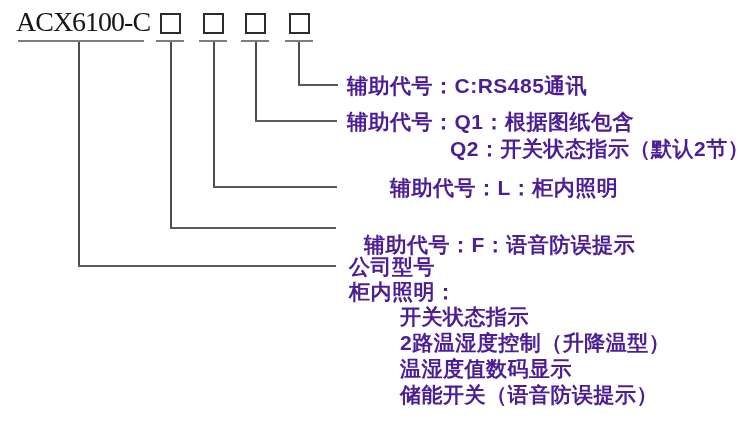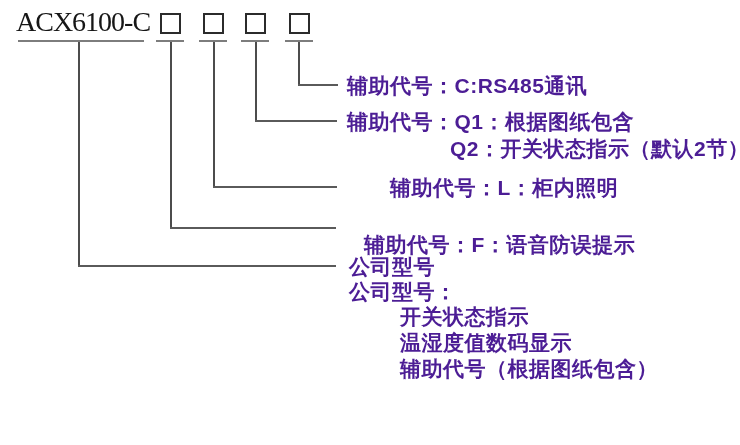--- a/index.html
+++ b/index.html
@@ -114,21 +114,22 @@
   <div class="abs hline h-l"></div>
   <div class="abs hline h-f"></div>
   <div class="abs hline h-company"></div>
 
   <div class="abs lbl t-c">辅助代号：C:RS485通讯</div>
   <div class="abs lbl t-q1">辅助代号：Q1：根据图纸包含</div>
   <div class="abs lbl t-q2">Q2：开关状态指示（默认2节）</div>
   <div class="abs lbl t-l">辅助代号：L：柜内照明</div>
   <div class="abs lbl t-f">辅助代号：F：语音防误提示</div>
   <div class="abs lbl t-company">公司型号</div>
-  <div class="abs lbl t-basic">公司型号：</div>
+  <div class="abs lbl t-basic">柜内照明：</div>
 
   <div class="abs func-list">
     <div class="lbl">开关状态指示</div>
+    <div class="lbl">2路温湿度控制（升降温型）</div>
     <div class="lbl">温湿度值数码显示</div>
-    <div class="lbl">辅助代号（根据图纸包含）</div>
+    <div class="lbl">储能开关（语音防误提示）</div>
   </div>
 
 </div>
 
 </body></html>

